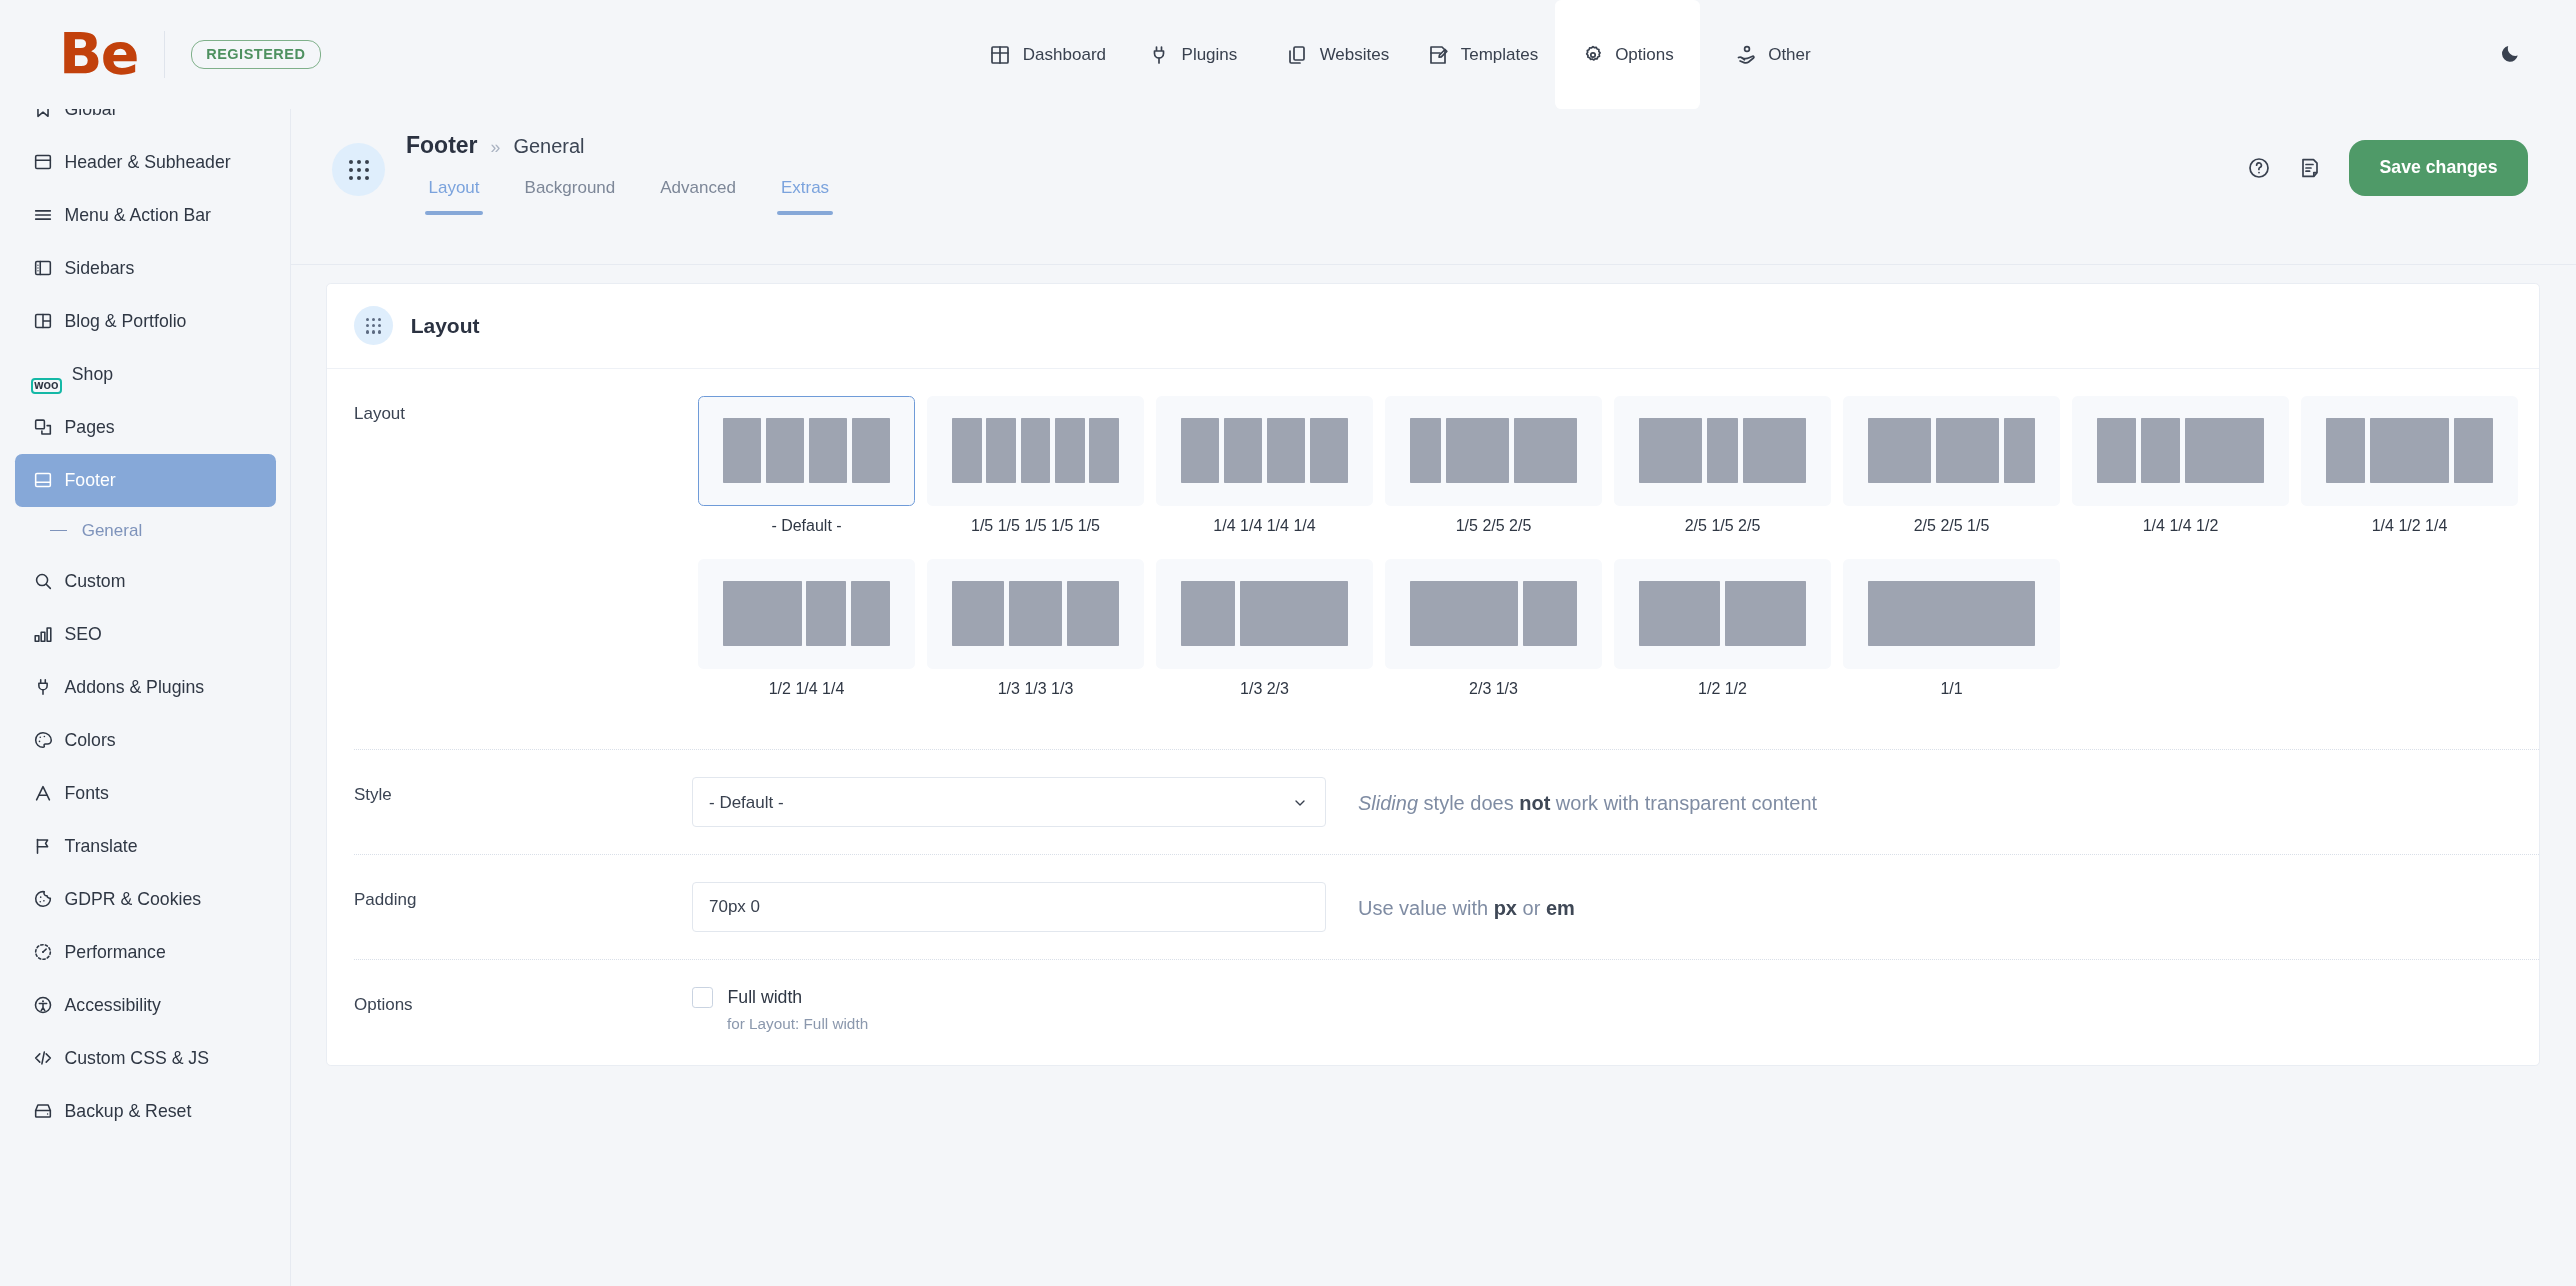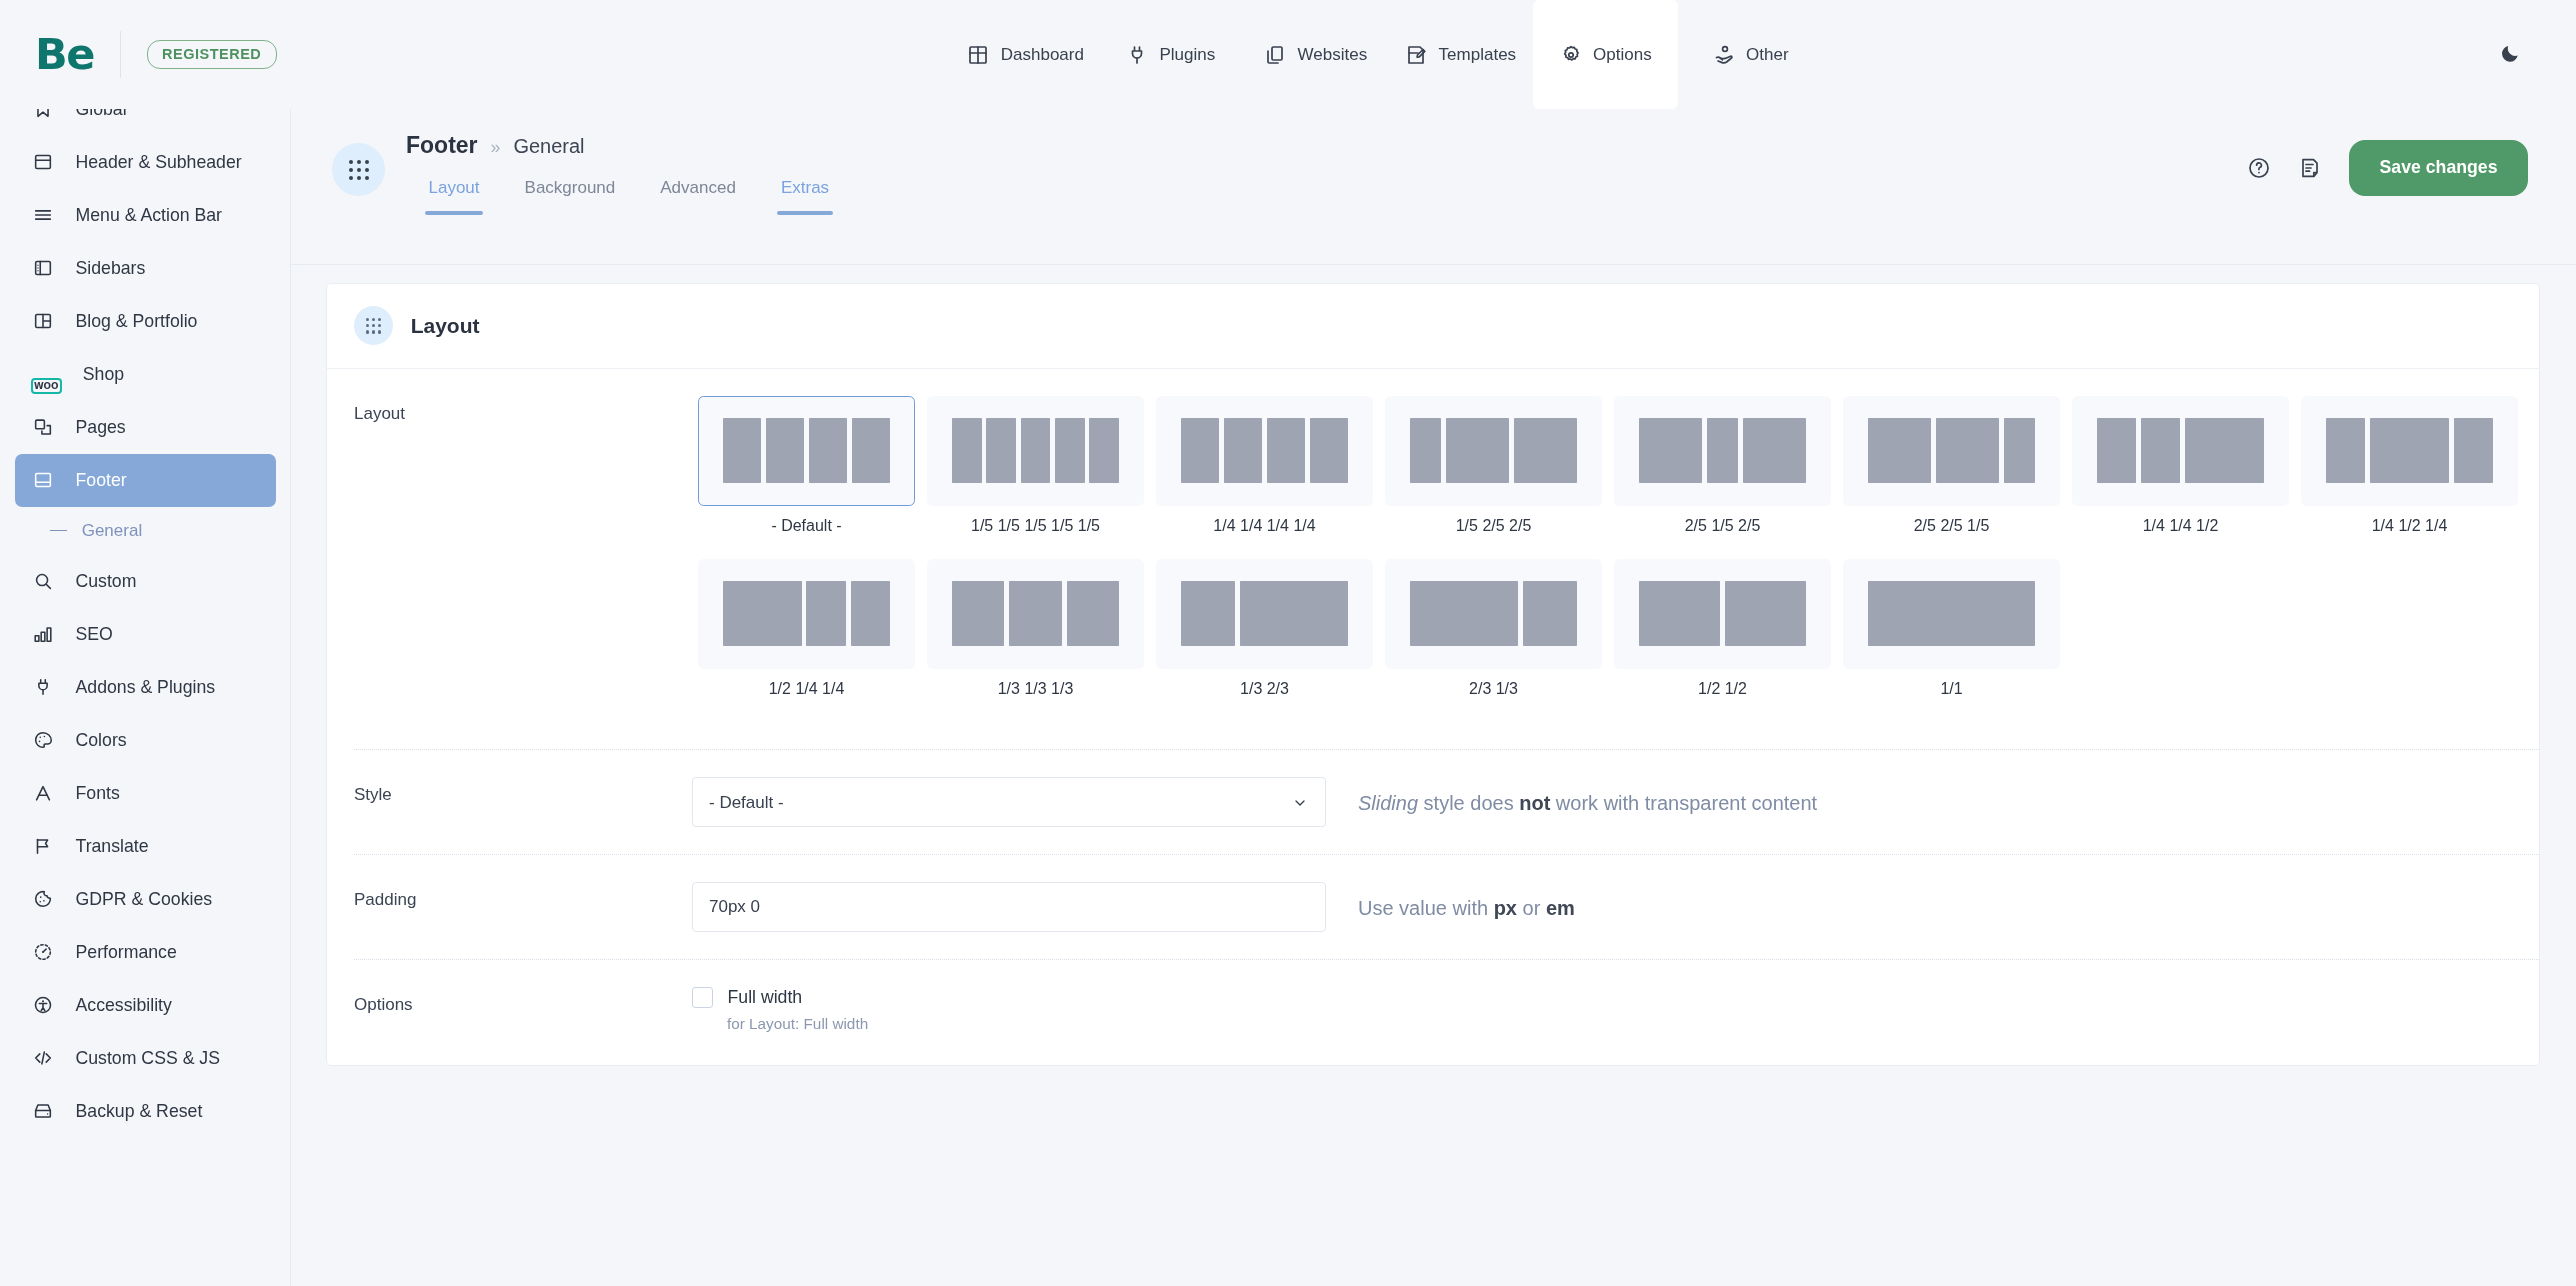--- a/index.html
+++ b/index.html
@@ -12,23 +12,24 @@
   body { position: relative; }
 
   
   .topbar {
     position: absolute; top: 0; left: 0; width: 2576px; height: 109px;
     background: #f4f6f9;
     display: flex; align-items: stretch;
   }
   .brand { display: flex; align-items: center; padding-left: 35px; gap: 26px; }
   .logo-be {
-    font-size: 43px; font-weight: bold; color: #0f766e;
+    font-size: 57px; font-weight: bold; color: #c2410c;
     letter-spacing: -1.6px; line-height: 1;
     font-family: "DejaVu Sans", sans-serif;
+    margin-left: 24px;
   }
   .brand-divider { width: 0.8px; height: 47px; background: #dfe4ec; }
   .badge-registered {
     border: 0.8px solid #7fb08a; color: #4e9160; border-radius: 13px;
     font-size: 14.5px; font-weight: bold; letter-spacing: 0.5px;
     padding: 5.6px 14.5px 6.4px; line-height: 1;
   }
 
   .topnav { display: flex; align-items: stretch; margin: 0 auto; }
   .navitem {
@@ -43,21 +44,21 @@
   .topright { display: flex; align-items: center; padding-right: 55px; }
   .moon { cursor: pointer; }
 
   
   .sidebar {
     position: absolute; top: 109px; left: 0; width: 291px; height: 1177px;
     background: #f4f6f9; border-right: 0.8px solid #e6eaf1;
     padding-top: 0; overflow: hidden;
   }
   .side-item {
-    display: flex; align-items: center; gap: 21px;
+    display: flex; align-items: center; gap: 10px;
     height: 53px; margin: 0 14.5px; padding: 0 16px;
     border-radius: 7.2px; color: #2f3744; font-size: 17.7px; cursor: pointer;
   }
   .side-item.active { background: #86a8d8; color: #ffffff; }
   .side-item .s-ico { width: 24px; display:flex; align-items:center; justify-content:center; flex: 0 0 24px; }
   .side-sub {
     display: flex; align-items: center; gap: 14.5px;
     height: 48px; margin: 0 14.5px; padding: 0 35px;
     color: #7e93bb; font-size: 17px; cursor: pointer;
   }

